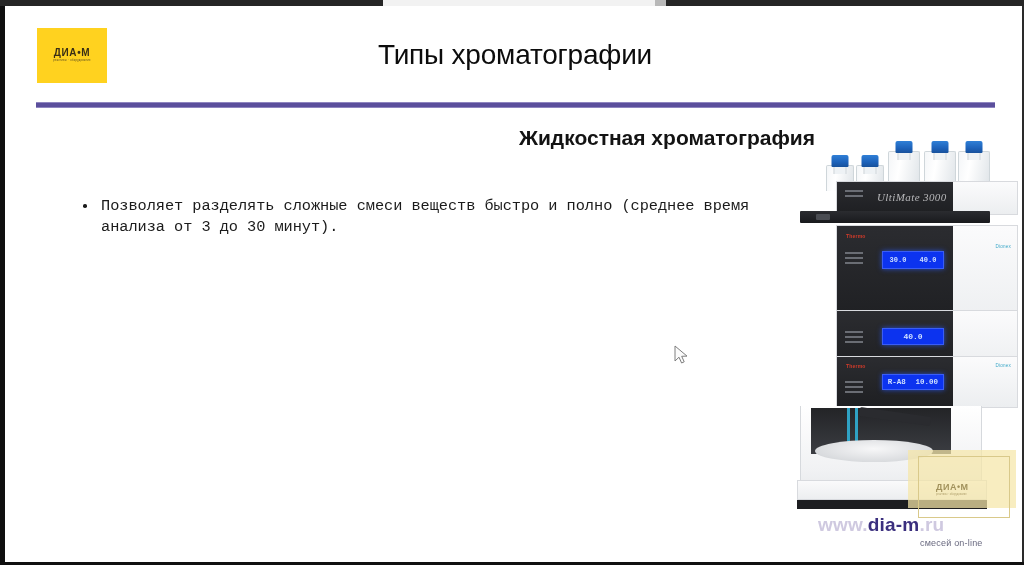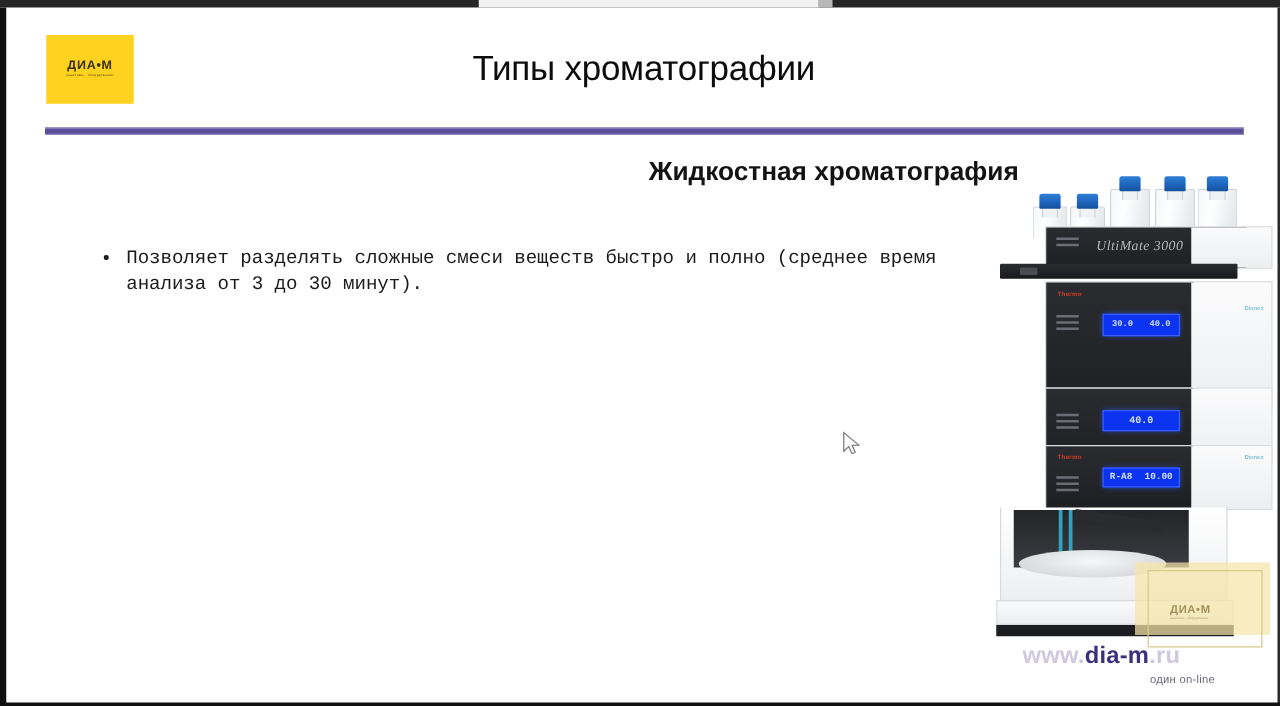--- a/index.html
+++ b/index.html
@@ -575,19 +575,19 @@
   </div>
 
   <div class="wm-logo"></div>
   <div class="wm-logo-inner"></div>
   <div class="wm-logo-text">ДИА•М</div>
   <div class="wm-logo-sub">реактивы · оборудование</div>
 
   <div class="wm-url">
     <span class="w-www">www.</span><span class="w-core">dia-m</span><span class="w-ru">.ru</span>
   </div>
-  <div class="wm-order">один on-line</div>
+  <div class="wm-order">смесей on-line</div>
 
   <svg class="cursor" width="16" height="22" viewBox="0 0 16 22">
     <path d="M1,1 L1,16 L5,12.2 L7.6,18 L10.2,16.8 L7.7,11.3 L13,11.1 Z" fill="#fbfbfb" stroke="#7e7e7e" stroke-width="1"></path>
   </svg>
 
 </div>
 
 </body></html>

